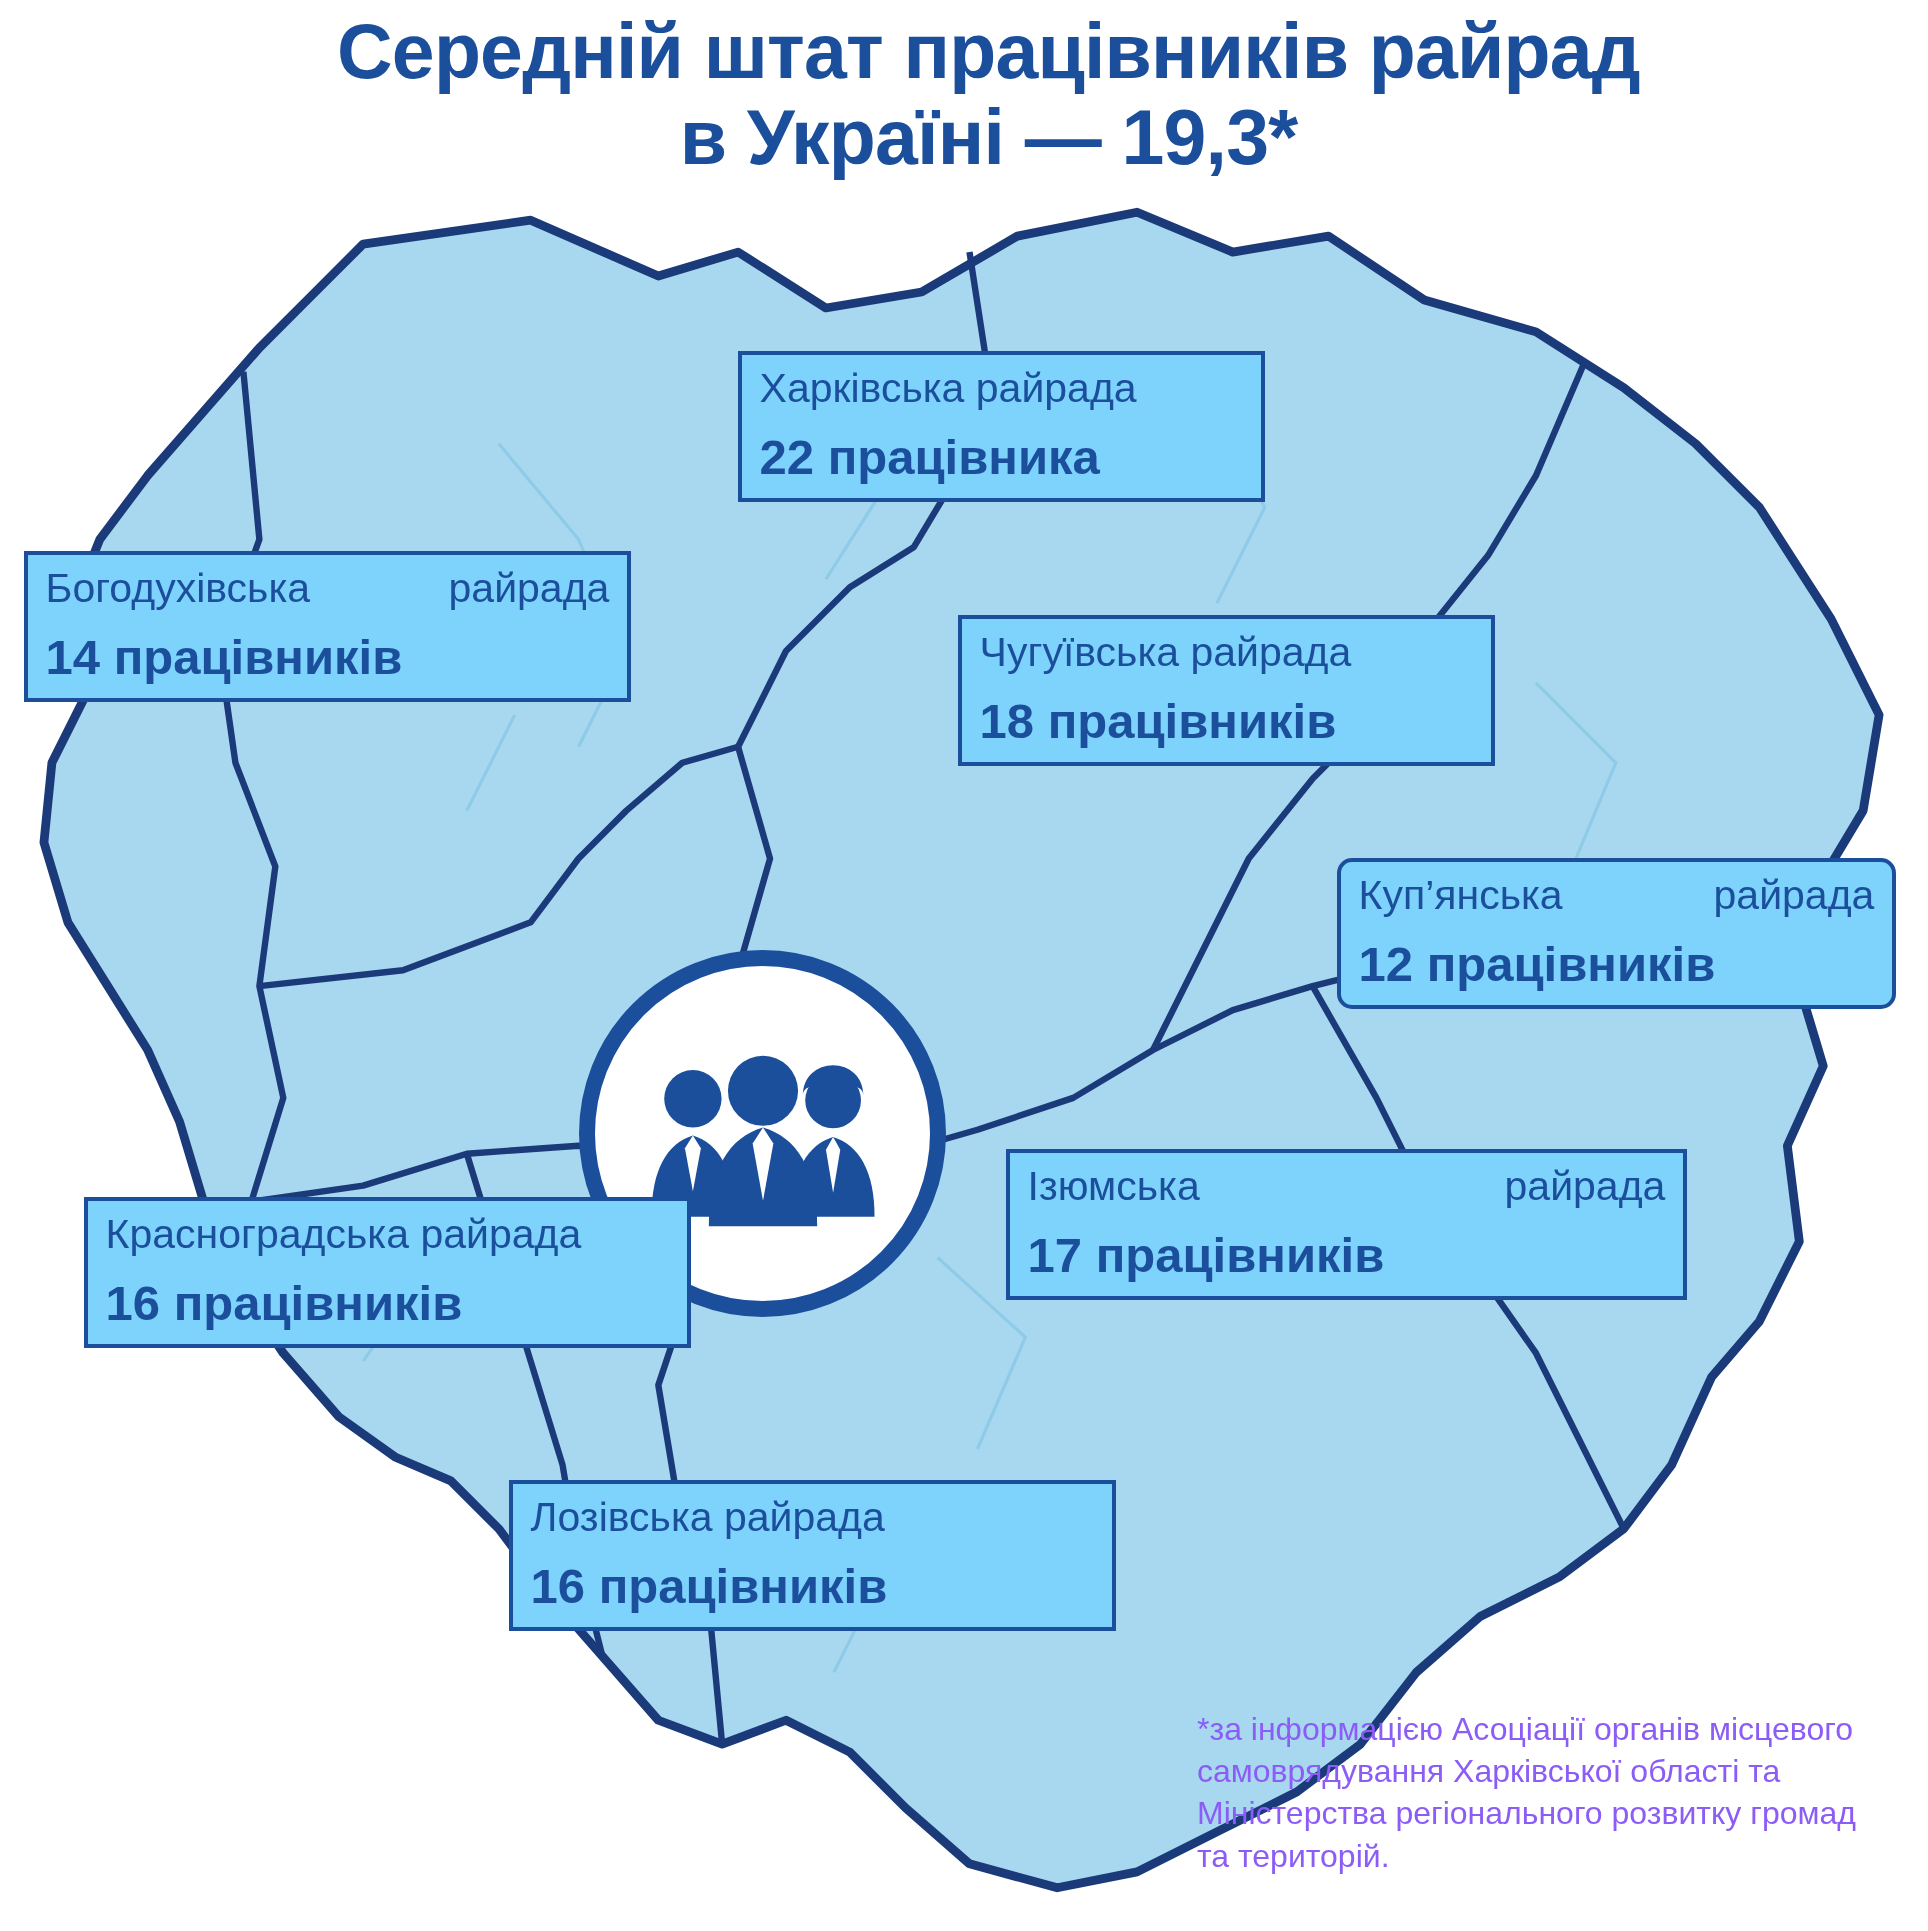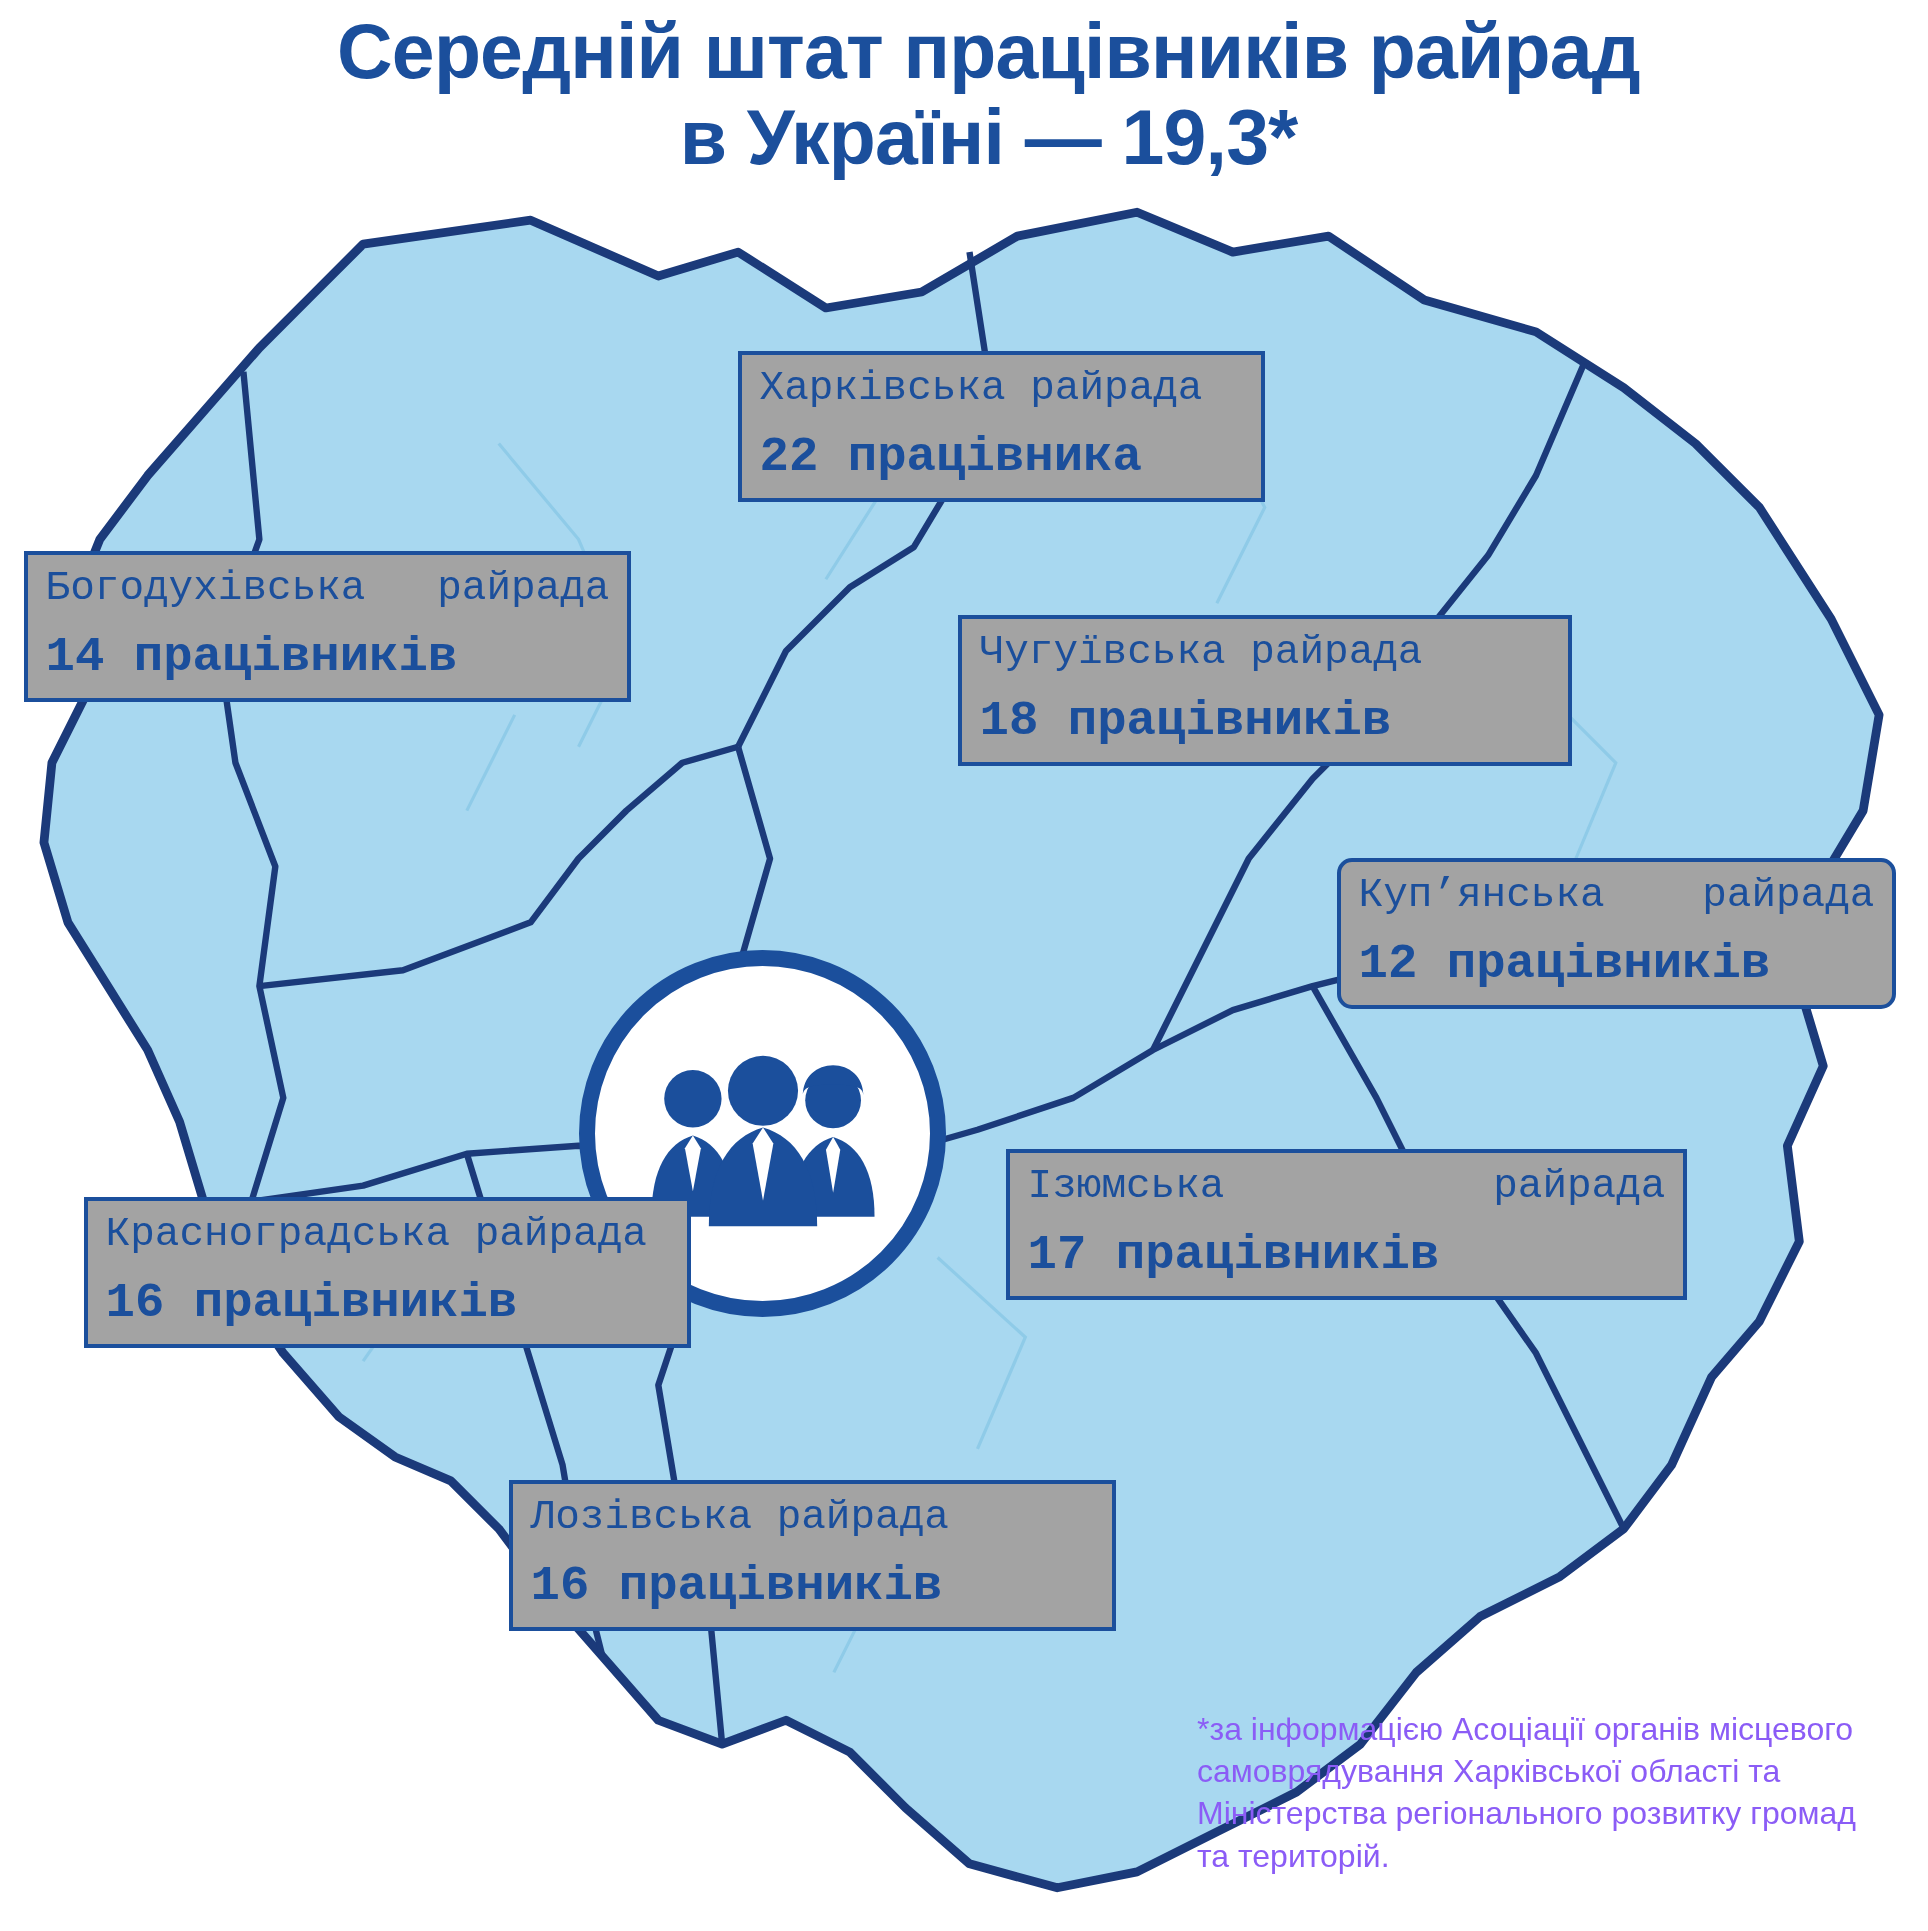--- a/index.html
+++ b/index.html
@@ -69,26 +69,25 @@
     left: 50%;
     top: 52%;
     transform: translate(-50%, -50%);
     width: 239px;
     height: 184px;
   }
 
   
   .callout {
     position: absolute;
-    background: #a3a3a3;
+    background: #7dd3fc;
     border: 4px solid #1b4f9c;
     box-sizing: border-box;
     padding: 8px 17.6px 12.8px 17.6px;
     color: #1b4f9c;
-    font-family: Liberation Mono, monospace;
   }
   .callout .name {
     font-size: 41px;
     line-height: 1.22;
     white-space: nowrap;
     color: #1b4f9c;
     font-weight: normal;
   }
   .callout .name.spread {
     display: flex;
@@ -97,21 +96,21 @@
   .callout .count {
     font-size: 49px;
     font-weight: bold;
     line-height: 1.15;
     white-space: nowrap;
     margin-top: 16px;
   }
 
   #callout-kharkiv     { left: 738px;  top: 351px;  width: 527px; }
   #callout-bohodukhiv  { left: 24px;   top: 551px;  width: 607px; }
-  #callout-chuhuiv     { left: 958px; top: 615px;  width: 614px; }
+  #callout-chuhuiv     { left: 958px; top: 615px;  width: 537px; }
   #callout-kupiansk    { left: 1337px; top: 858px; width: 559px; border-radius: 15px; }
   #callout-krasnohrad  { left: 84px;  top: 1197px; width: 607px; }
   #callout-izium       { left: 1006px; top: 1149px; width: 681px; }
   #callout-lozova      { left: 509px;  top: 1480px; width: 607px; }
 
   
   #footnote {
     position: absolute;
     left: 1197px;
     top: 1708px;

